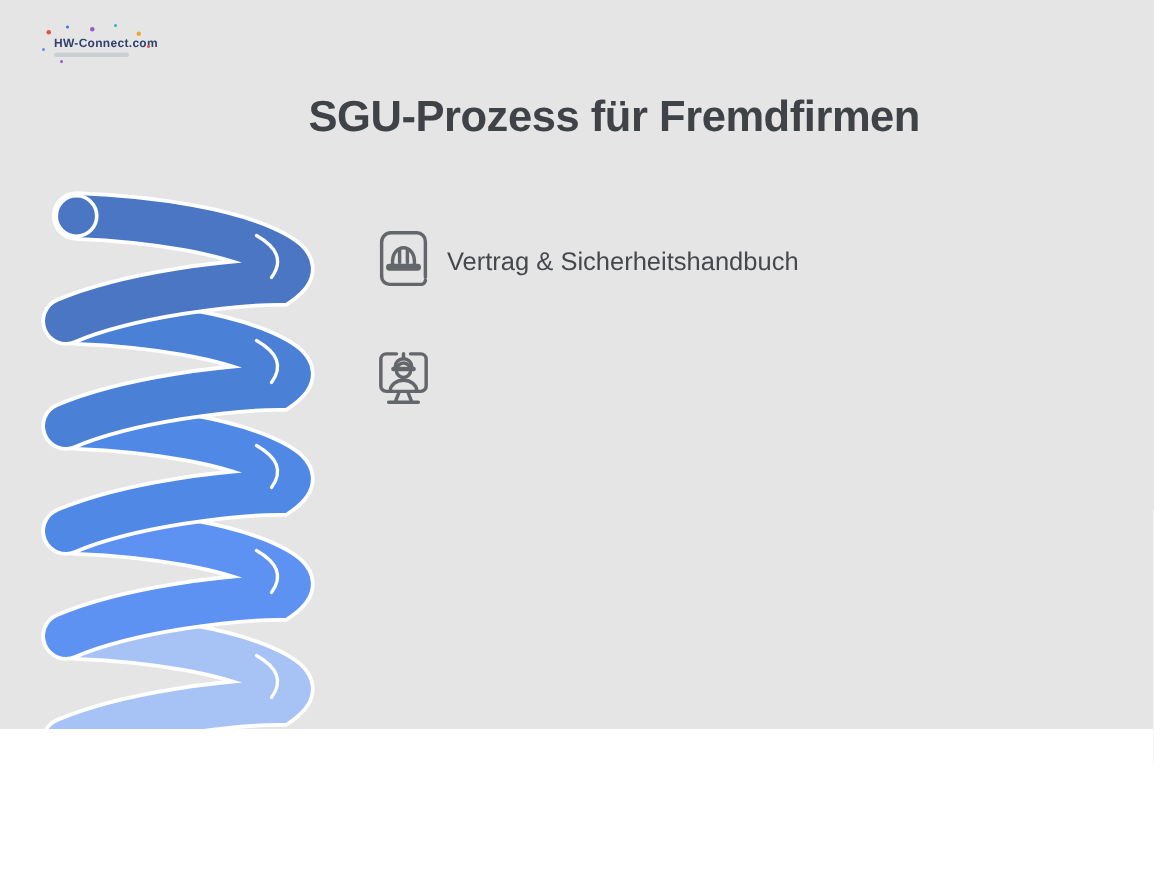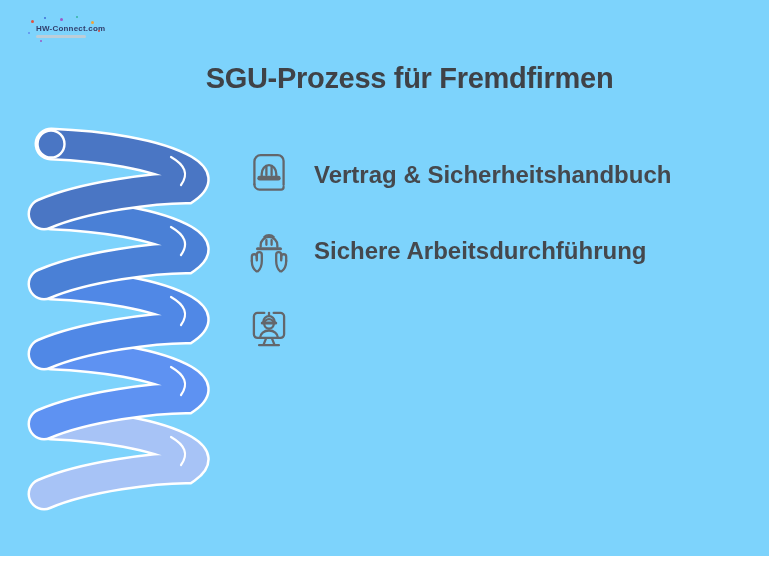--- a/index.html
+++ b/index.html
@@ -1,16 +1,16 @@
 <!DOCTYPE html>
 <html><head>
 <meta charset="utf-8">
 <style>
   html,body{margin:0;padding:0;background:#fff;}
-  .canvas{position:relative;width:769px;height:556px;background:#7dd3fc;overflow:hidden;
+  .canvas{position:relative;width:769px;height:486px;background:#e5e5e5;overflow:hidden;
           font-family:"Liberation Sans",sans-serif;}
 
   
   .logo{position:absolute;left:36px;top:24px;width:80px;}
   .logo-text{font-size:8px;font-weight:bold;color:#32406e;letter-spacing:.2px;white-space:nowrap;}
   .logo-tag{width:50px;height:3px;background:#c7cbd1;border-radius:2px;margin-top:2px;opacity:.85;}
   .dot{position:absolute;border-radius:50%;}
 
   
   .title{position:absolute;top:62px;left:0;width:100%;text-align:center;
@@ -19,21 +19,21 @@
 
   
   .rows{position:absolute;left:244px;top:150px;display:flex;flex-direction:column;gap:26.4px;}
   .row{display:flex;align-items:center;height:50px;}
   .ic{width:50px;height:50px;flex:0 0 50px;}
   .ic svg{display:block;width:50px;height:50px;}
   .ic path,.ic rect,.ic circle{fill:none;stroke-width:2.2;stroke-linecap:round;stroke-linejoin:round;}
   .ic .thick{stroke-width:4.4;}
   .ic .mid{stroke-width:3;}
   .ic .dotstroke{stroke-width:2.6;}
-  .lbl{margin-left:20px;font-size:24px;color:#45484d;white-space:nowrap;font-weight:bold;}
+  .lbl{margin-left:4px;font-size:17px;color:#45484d;white-space:nowrap;}
 
   
   .spiral{position:absolute;left:6px;top:106px;}
   .halo{fill:none;stroke:#ffffff;stroke-width:33;stroke-linecap:round;}
   .coil{fill:none;stroke-width:28;stroke-linecap:round;}
   .seam{fill:none;stroke:#ffffff;stroke-width:2.2;stroke-linecap:round;}
 </style>
 </head>
 <body>
 
@@ -88,37 +88,20 @@
           <path d="M10 33 a5 5 0 0 0 5 5 h20.5 a2.6 2.6 0 0 0 2.5 -2.6"></path>
           <path d="M17 25.5 v-2.5 a7 8.5 0 0 1 14 0 v2.5"></path>
           <path d="M21.5 15.5 V24 M26.5 15.5 V24"></path>
           <path class="thick" d="M15 27 H33"></path>
         </svg>
       </span>
       <span class="lbl">Vertrag &amp; Sicherheitshandbuch</span>
     </div>
 
 
-    <div class="row">
-      <span class="ic">
-        <svg viewBox="0 0 48 48" stroke="#63666b">
-          <path d="M16 20 v-1.5 a8 8 0 0 1 16 0 V20"></path>
-          <path d="M19.5 10.5 a5.5 4 0 0 1 9 0"></path>
-          <path d="M21.5 13.5 V18 M26.5 13.5 V18"></path>
-          <path class="mid" d="M13 21.8 H35"></path>
-          <path d="M7.5 33.5 V29.5 a2.4 2.4 0 0 1 4.8 0 V33"></path>
-          <path d="M12.3 31.5 V27.5 a2.4 2.4 0 0 1 4.8 0 V33.5 C17.1 38 16 41 13.2 43.5 M7.5 33.5 C7.5 38 9.2 41.5 12 43.5"></path>
-          <g transform="translate(48 0) scale(-1 1)">
-            <path d="M7.5 33.5 V29.5 a2.4 2.4 0 0 1 4.8 0 V33"></path>
-            <path d="M12.3 31.5 V27.5 a2.4 2.4 0 0 1 4.8 0 V33.5 C17.1 38 16 41 13.2 43.5 M7.5 33.5 C7.5 38 9.2 41.5 12 43.5"></path>
-          </g>
-        </svg>
-      </span>
-      <span class="lbl">Sichere Arbeitsdurchführung</span>
-    </div>
 
     <div class="row">
       <span class="ic">
         <svg viewBox="0 0 48 48" stroke="#63666b">
           <path d="M19.5 9.5 H13 a3.5 3.5 0 0 0 -3.5 3.5 v17 a3.5 3.5 0 0 0 3.5 3.5 h22 a3.5 3.5 0 0 0 3.5 -3.5 V13 a3.5 3.5 0 0 0 -3.5 -3.5 H28.5"></path>
           <circle cx="24" cy="20" r="4.6"></circle>
           <path d="M18.6 18.6 v-.6 a5.4 5.4 0 0 1 10.8 0 v.6"></path>
           <path class="mid" d="M17.6 19.2 H30.4"></path>
           <path d="M24 12.4 V9.4"></path>
           <path d="M15.5 33.2 a8.5 6.8 0 0 1 17 0"></path>

